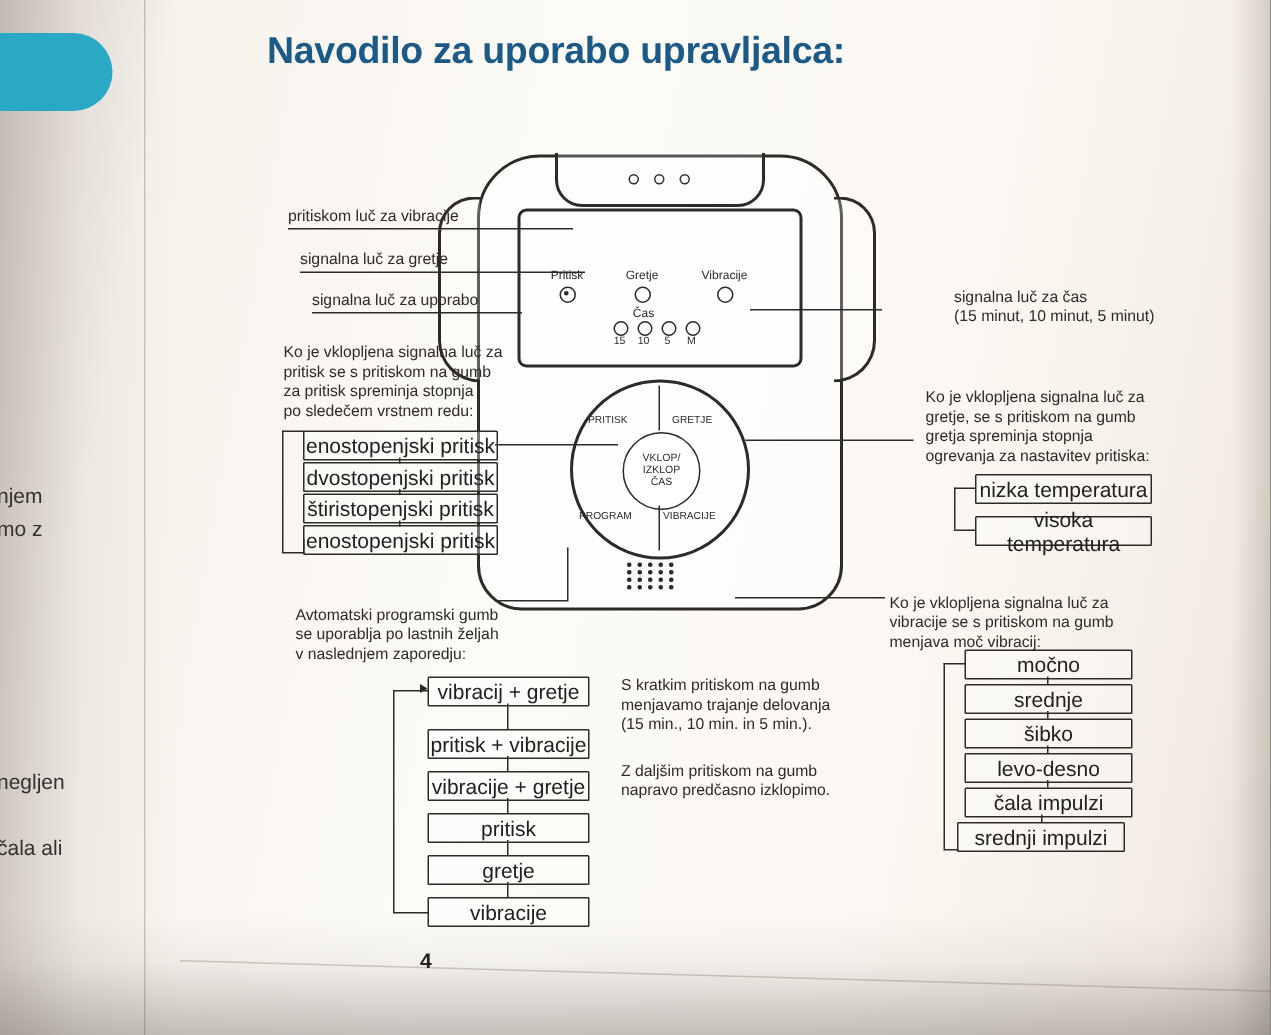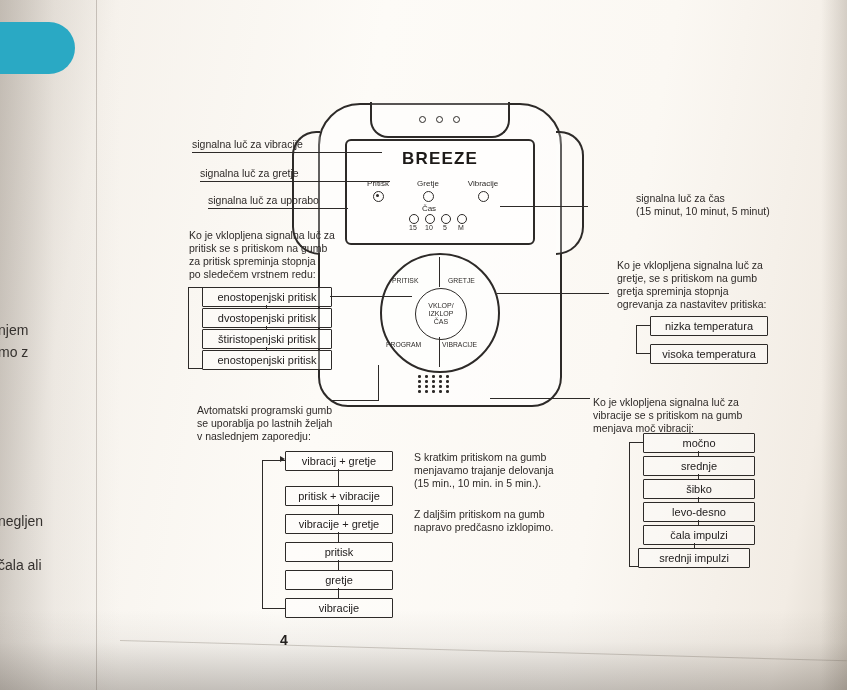--- a/index.html
+++ b/index.html
@@ -90,21 +90,21 @@
     line-height: 13px;
     color: #2e2a28;
     white-space: pre-line;
   }
 
   
   .fbox {
     position: absolute;
     border: 1.4px solid #2d2a28;
     background: rgba(255,255,255,0.35);
-    font-size: 11px;
+    font-size: 14px;
     color: #232020;
     display: flex;
     align-items: center;
     justify-content: center;
     text-align: center;
     height: 18px;
     border-radius: 1px;
   }
 
   
@@ -249,33 +249,33 @@
   <div class="right-edge"></div>
   <div class="paper-shadow-bottom"></div>
 
   <div class="blue-tab"></div>
 
   <div class="margin-text" style="left:-2px; top:322px;">njem</div>
   <div class="margin-text" style="left:-2px; top:344px;">mo z</div>
   <div class="margin-text" style="left:-2px; top:513px;">negljen</div>
   <div class="margin-text" style="left:-2px; top:557px;">čala ali</div>
 
+  <div class="title">Navodilo za uporabo upravljalca:</div>
 
   <div class="device">
     <div class="dev-body"></div>
     <div class="dev-side-l"></div>
     <div class="dev-side-r"></div>
     <div class="dev-top-notch"></div>
 
     <div class="dot-sm" style="left:101px; top:13px;"></div>
     <div class="dot-sm" style="left:118px; top:13px;"></div>
     <div class="dot-sm" style="left:135px; top:13px;"></div>
 
     <div class="dev-screen">
-      <div class="brand">BREEZE</div>
 
       <div class="lbl" style="left:12px; top:38px; width:38px;">Pritisk</div>
       <div class="lbl" style="left:62px; top:38px; width:38px;">Gretje</div>
       <div class="lbl" style="left:112px; top:38px; width:48px;">Vibracije</div>
 
       <div class="circ" style="left:26px; top:50px; width:9px; height:9px;"></div>
       <div style="position:absolute; left:29px; top:53px; width:3px; height:3px; background:#2d2a28; border-radius:50%;"></div>
       <div class="circ" style="left:76px; top:50px; width:9px; height:9px;"></div>
       <div class="circ" style="left:131px; top:50px; width:9px; height:9px;"></div>
 
@@ -322,21 +322,21 @@
         <i style="left:21px; top:10px;"></i>
         <i style="left:28px; top:10px;"></i>
       <i style="left:0px;  top:15px;"></i>
         <i style="left:7px;  top:15px;"></i>
         <i style="left:14px; top:15px;"></i>
         <i style="left:21px; top:15px;"></i>
         <i style="left:28px; top:15px;"></i>
     </div>
   </div>
 
-  <div class="cap" style="left:192px; top:138px;">signalna luč za vibracije</div>
+  <div class="cap" style="left:192px; top:138px;">pritiskom luč za vibracije</div>
   <div class="ln lnh" style="left:192px; top:152px; width:190px;"></div>
 
   <div class="cap" style="left:200px; top:167px;">signalna luč za gretje</div>
   <div class="ln lnh" style="left:200px; top:181px; width:190px;"></div>
 
   <div class="cap" style="left:208px; top:194px;">signalna luč za uporabo</div>
   <div class="ln lnh" style="left:208px; top:208px; width:140px;"></div>
 
   <div class="ln lnh" style="left:500px; top:206px; width:88px;"></div>
   <div class="cap" style="left:588px; top:192px;margin-left:48px;">signalna luč za čas

